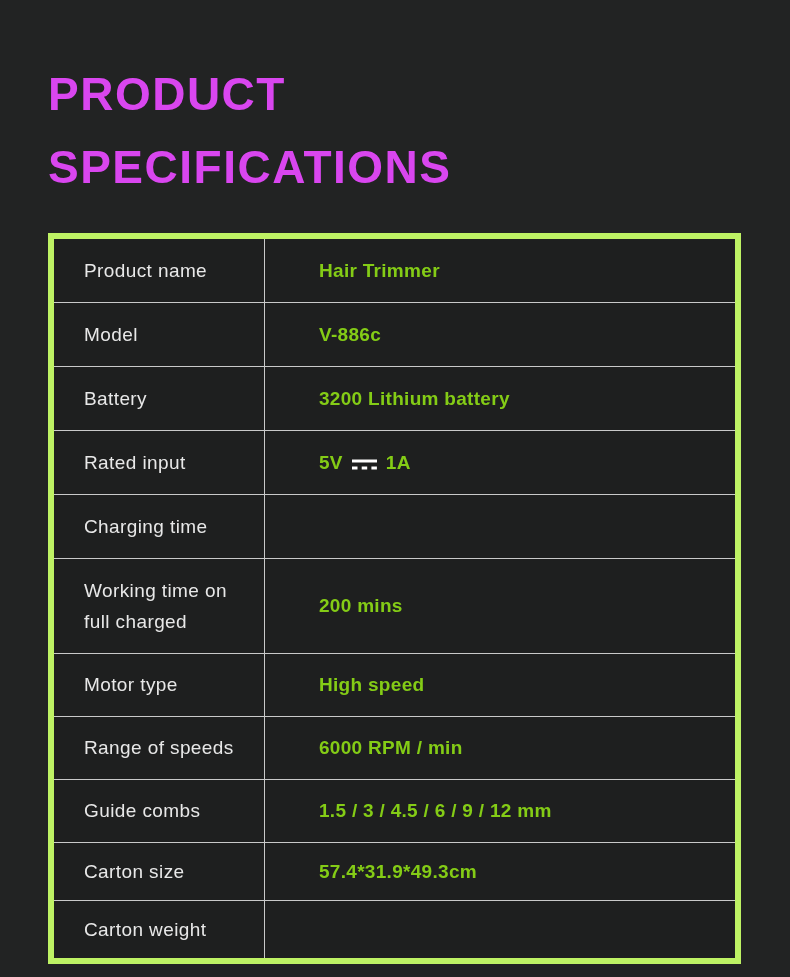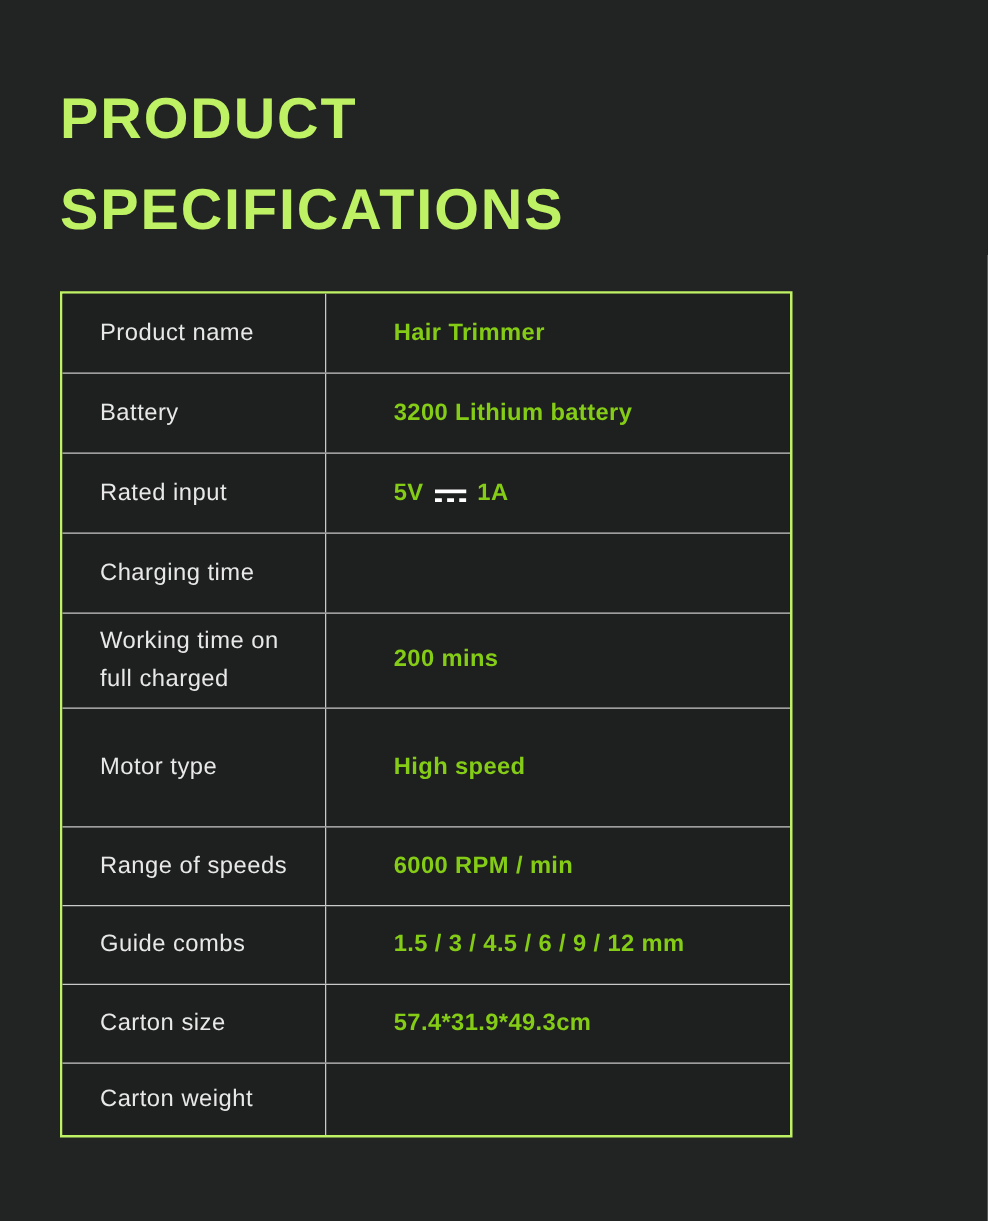--- a/index.html
+++ b/index.html
@@ -12,36 +12,36 @@
     height: 977px;
     background: #222323;
     font-family: "Liberation Sans", sans-serif;
     overflow: hidden;
   }
   .title {
     position: absolute;
     left: 48px;
     top: 58px;
     margin: 0;
-    color: #bef264;
+    color: #d946ef;
     font-size: 46px;
     font-weight: 800;
     letter-spacing: 1.5px;
     line-height: 73px;
   }
   .title-line {
     display: block;
     white-space: nowrap;
   }
   .spec-table {
     position: absolute;
     left: 48px;
     top: 233px;
-    width: 586px;
-    border: 2px solid #bef264;
+    width: 693px;
+    border: 6px solid #bef264;
     box-sizing: border-box;
   }
   .spec-row {
     display: flex;
     align-items: stretch;
     background: #1e1f1f;
     min-height: 63px;
   }
   .spec-row + .spec-row {
     border-top: 1px solid #c9c9c9;
@@ -87,20 +87,24 @@
   <h1 class="title">
     <span class="title-line">PRODUCT</span>
     <span class="title-line">SPECIFICATIONS</span>
   </h1>
   <div class="spec-table" id="spec-table">
   <div class="spec-row">
     <div class="spec-label">Product name</div>
     <div class="spec-value">Hair Trimmer</div>
   </div>
 
+  <div class="spec-row">
+    <div class="spec-label">Model</div>
+    <div class="spec-value">V-886c</div>
+  </div>
 
   <div class="spec-row">
     <div class="spec-label">Battery</div>
     <div class="spec-value">3200 Lithium battery</div>
   </div>
 
   <div class="spec-row">
     <div class="spec-label">Rated input</div>
     <div class="spec-value">
           <span>5V</span>

